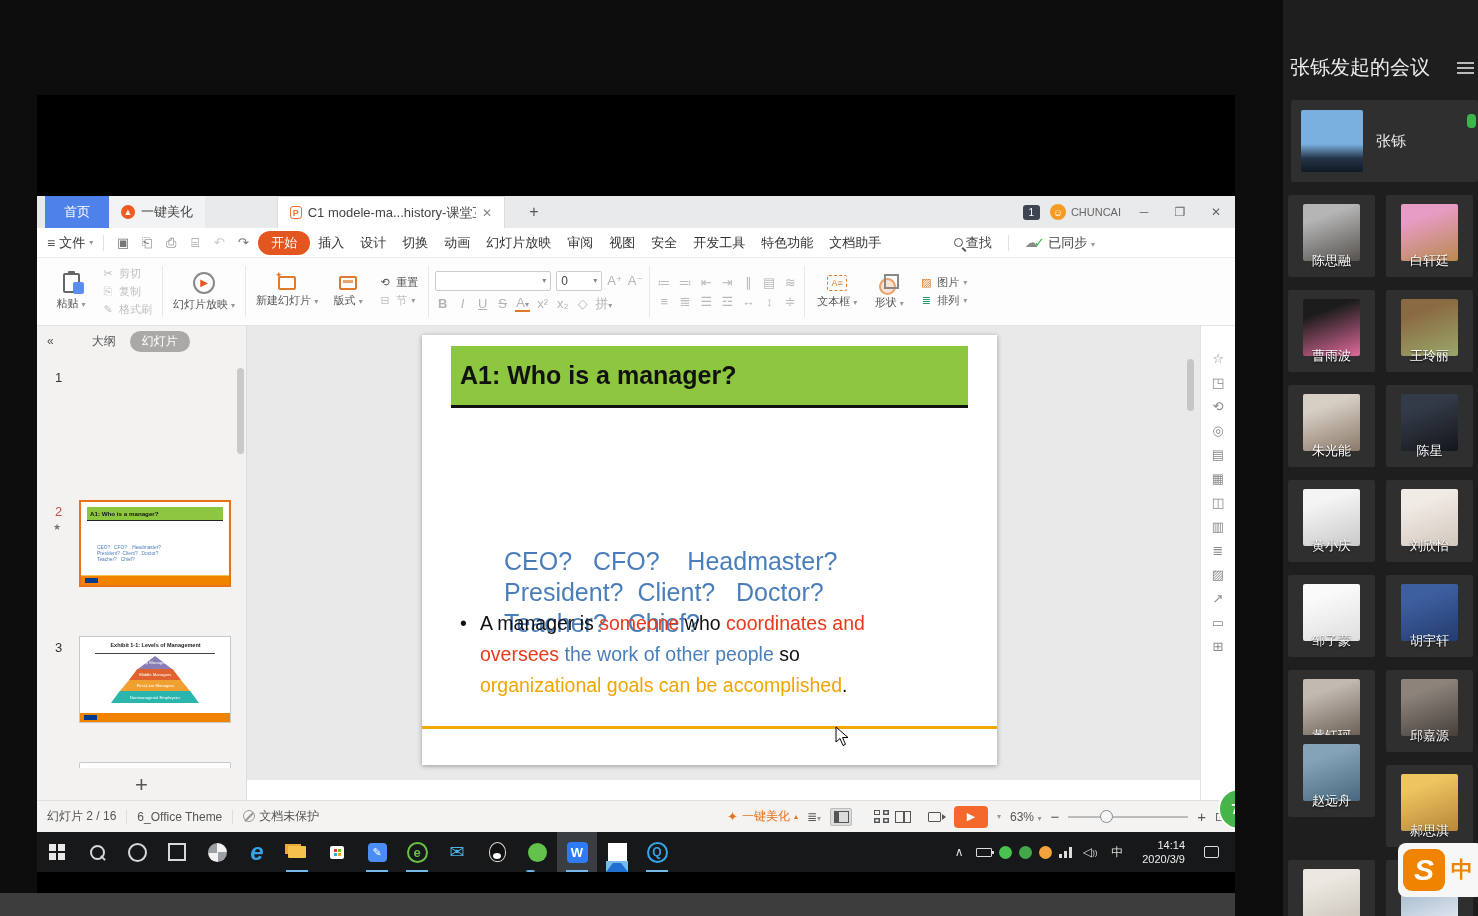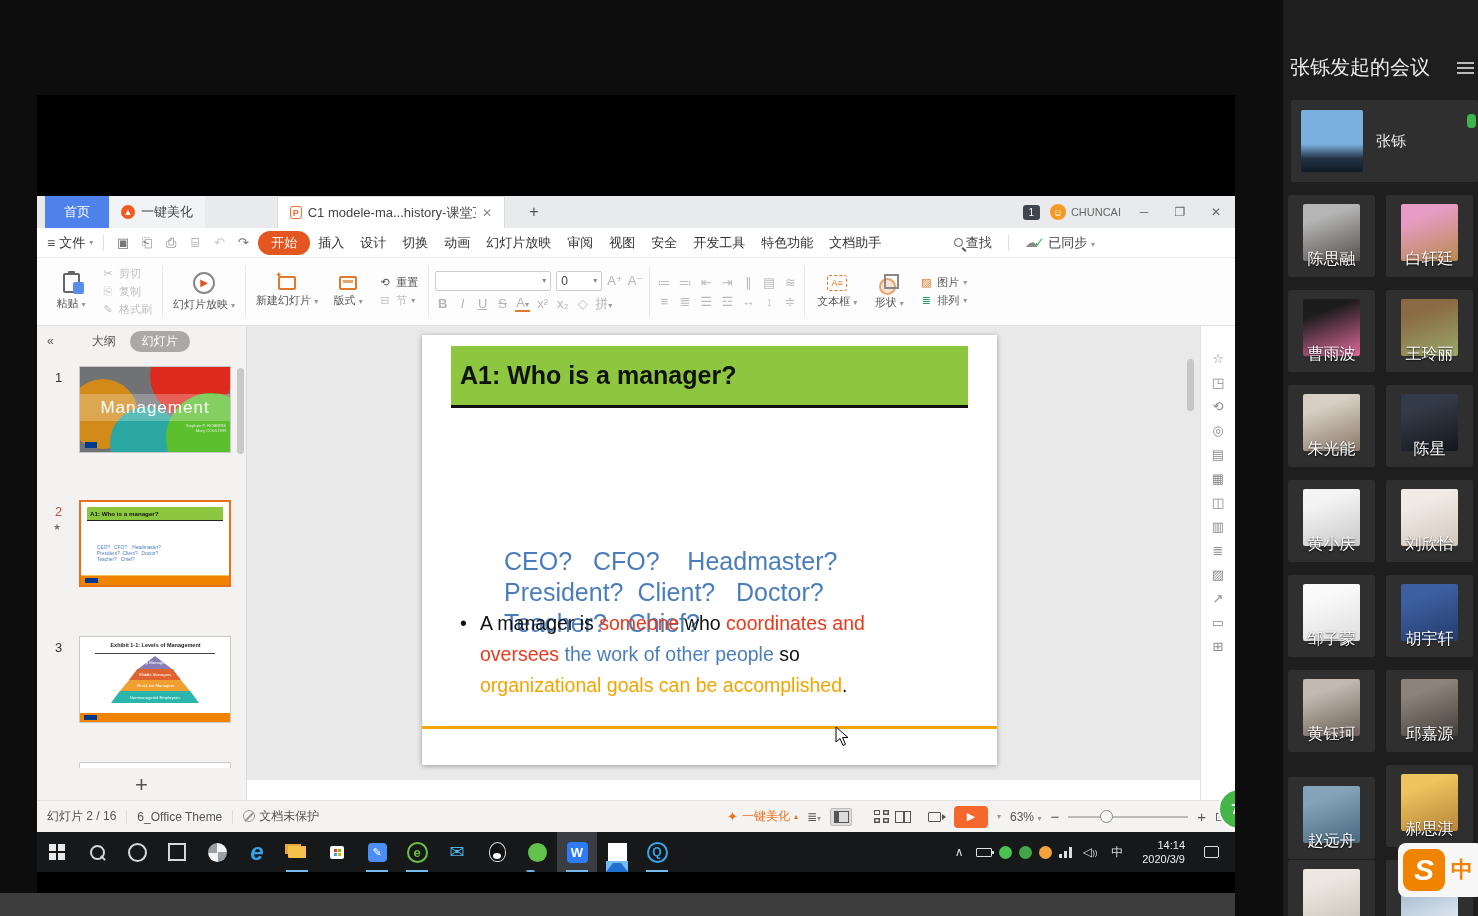--- a/index.html
+++ b/index.html
@@ -216,21 +216,21 @@
   .ms-title{position:absolute;left:7px;top:54px;font-size:20px;color:#ececec}
   .ms-menu{position:absolute;right:4px;top:62px;width:17px;height:12px;border-top:2px solid #bbb;border-bottom:2px solid #bbb;cursor:pointer}
   .ms-menu::after{content:"";display:block;margin-top:3px;height:2px;background:#bbb}
   .host-row{position:absolute;left:8px;top:100px;width:187px;height:82px;background:#2f2f2f;border-radius:2px;display:flex;align-items:center;cursor:pointer}
   .host-av{width:62px;height:62px;margin-left:10px;border-radius:2px;background:linear-gradient(180deg,#7ab0e0 55%,#243447 78%,#101a26)}
   .host-name{color:#eee;font-size:15px;margin-left:13px}
   .mic{position:absolute;right:2px;top:14px;width:9px;height:14px;background:#3cb54a;border-radius:4px}
   .pgrid{position:absolute;left:0;top:195px;width:195px}
   .ptile{position:absolute;width:87px;height:82px;background:#2f2f2f;border-radius:2px;cursor:pointer}
   .pav{position:absolute;left:15px;top:9px;width:57px;height:57px;border-radius:2px;position:relative;overflow:hidden}
-  .pname{position:absolute;left:0;right:0;bottom:7px;text-align:center;color:#fff;font-size:16px;text-shadow:0 1px 2px rgba(0,0,0,.9);white-space:nowrap}
+  .pname{position:absolute;left:0;right:0;bottom:7px;text-align:center;color:#fff;font-size:13px;text-shadow:0 1px 2px rgba(0,0,0,.9);white-space:nowrap}
   
   .sogou{position:absolute;left:1398px;top:843px;width:86px;height:54px;background:#f7f7f7;border-radius:8px;z-index:30;display:flex;align-items:center;padding-left:5px;gap:6px}
   .sogou-s{width:42px;height:42px;background:#f08300;border-radius:9px;color:#fff;font-size:30px;font-weight:bold;font-style:italic;display:flex;align-items:center;justify-content:center}
   .sogou-zh{color:#f08300;font-size:22px;font-weight:bold}
 </style>
 </head>
 <body>
 
 <div class="stage">
 
@@ -436,34 +436,20 @@
 
       <div class="wbody">
 
         <div class="panel">
           <div class="phead">
             <span>«</span>
             <span style="margin-left:24px">大纲</span>
             <span class="ptab-pill">幻灯片</span>
           </div>
           <span class="tnum" style="top:44px">1</span>
-          <div class="thumb" style="top:40px;background:#717276">
-            <span class="c1" style="width:70px;height:70px;left:-12px;top:12px;background:#d28a18"></span>
-            <span class="c1" style="width:82px;height:82px;left:70px;top:-32px;background:#dc2b1e"></span>
-            <span class="c1" style="width:72px;height:72px;left:30px;top:40px;background:#2aa7a0"></span>
-            <span class="c1" style="width:90px;height:90px;left:86px;top:26px;background:#5bbf2e"></span>
-            <div class="band">
-                <span class="mgmt">Management</span>
-              </div>
-            <div class="authors">
-              <div>Stephen P. ROBBINS</div>
-              <div>Mary COULTER</div>
-            </div>
-            <span class="chipnavy"></span>
-          </div>
           <span class="tnum" style="top:178px;color:#c0504d">2</span>
           <span class="tstar" style="top:196px">★</span>
           <div class="thumb sel" style="top:174px">
             <div class="m-green">
                 <span class="m-title">A1: Who is a manager?</span>
               </div>
             <div class="m-q">
               
             <div>CEO?   CFO?    Headmaster?</div><div>President?  Client?   Doctor?</div><div>Teacher?   Chief?</div></div>
 
@@ -717,21 +703,21 @@
         <div class="ptile" style="left: 5px; top: 475px;">
           <div class="pav" style="background: linear-gradient(160deg, rgb(194, 185, 176) 25%, rgb(108, 96, 85));"></div>
           <div class="pname">黄钰珂</div>
         </div>
 
         <div class="ptile" style="left: 103px; top: 475px;">
           <div class="pav" style="background: linear-gradient(160deg, rgb(141, 131, 123) 25%, rgb(69, 63, 58));"></div>
           <div class="pname">邱嘉源</div>
         </div>
 
-        <div class="ptile" style="left: 5px; top: 582px;">
+        <div class="ptile" style="left: 5px; top: 540px;">
           <div class="pav" style="background: linear-gradient(160deg, rgb(133, 163, 184) 25%, rgb(71, 104, 127));"></div>
           <div class="pname">赵远舟</div>
         </div>
 
         <div class="ptile" style="left: 103px; top: 570px;">
           <div class="pav" style="background: linear-gradient(160deg, rgb(237, 196, 94) 25%, rgb(184, 134, 58));"></div>
           <div class="pname">郝思淇</div>
         </div>
 
         <div class="ptile" style="left: 5px; top: 665px;">

